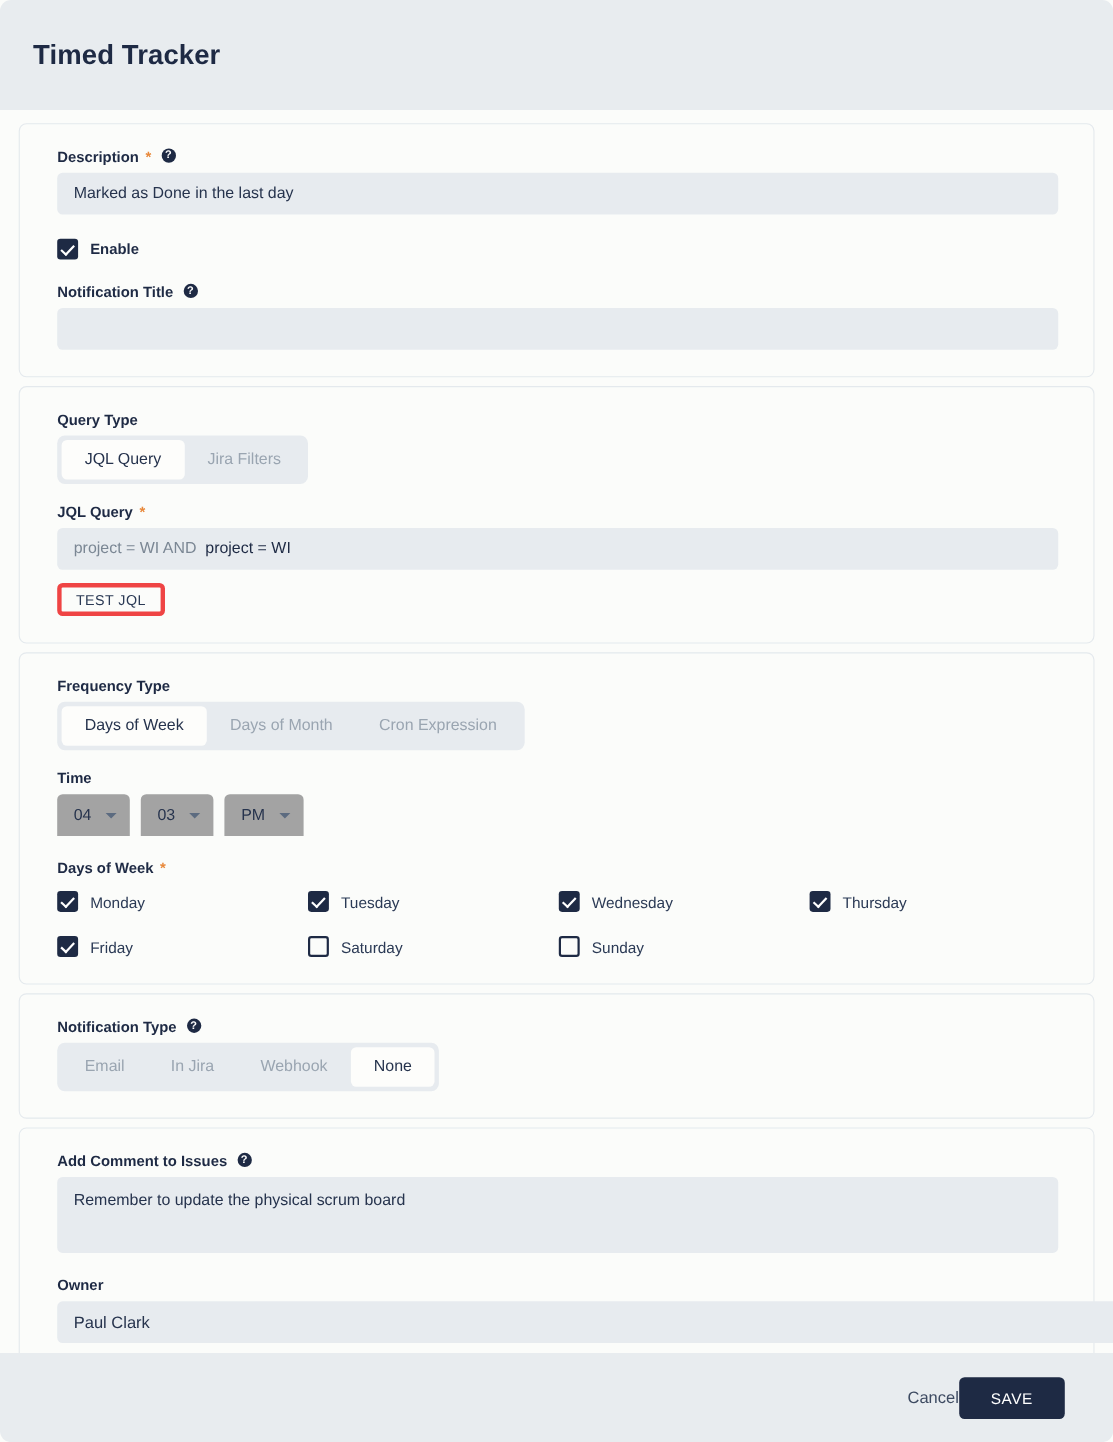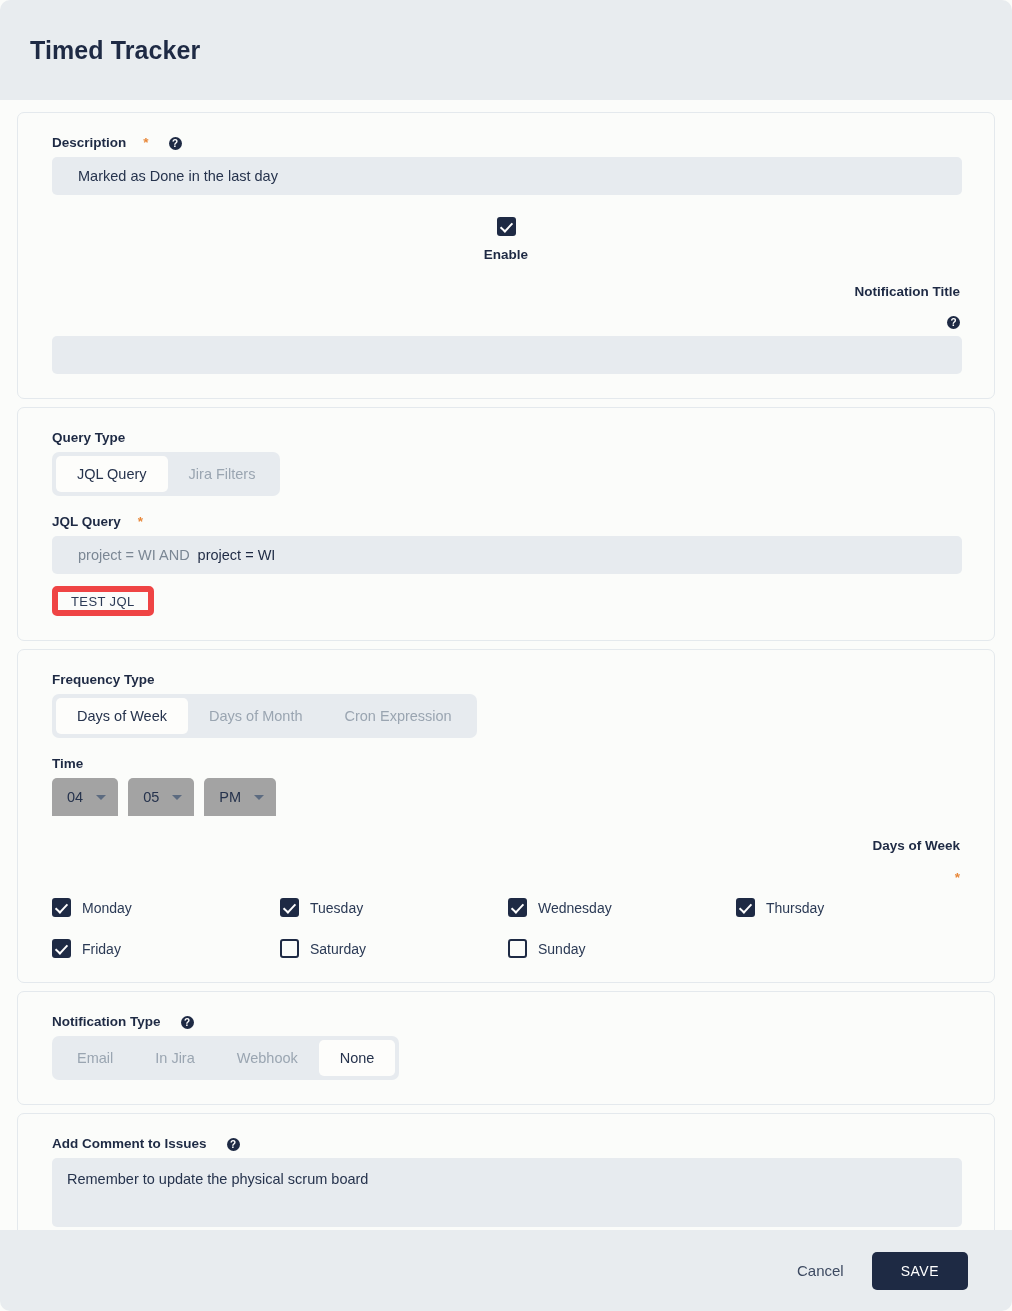--- a/index.html
+++ b/index.html
@@ -53,22 +53,22 @@
     border-radius: 7px;
     padding: 22px 34px 24px 34px;
   }
 
   
   .field-label {
     font-size: 13.5px;
     font-weight: bold;
     color: #1e2a44;
     display: flex;
-    align-items: flex-end;
-    gap: 17px;
+    align-items: flex-start;
+    gap: 6px;
     margin-bottom: 7px;
   }
   .req { color: #e8883a; font-weight: bold; font-size: 13.5px; }
 
   .help-icon {
     display: inline-flex;
     align-items: center;
     justify-content: center;
     width: 13px; height: 13px;
     border-radius: 50%;
@@ -83,21 +83,21 @@
 
   
   .filled-input {
     width: 910px;
     height: 38px;
     background: #e7ebef;
     border: none;
     border-radius: 5px;
     display: flex;
     align-items: center;
-    padding: 0 26px;
+    padding: 0 15px;
     font-size: 14.5px;
     color: #26334d;
   }
   .filled-input .ph { color: #7b8794; }
   .filled-input .val { color: #1e2a44; margin-left: 8px; }
 
   .filled-textarea {
     width: 910px;
     height: 69px;
     background: #e7ebef;
@@ -175,21 +175,21 @@
     color: #26334d;
   }
 
   
   .outline-btn {
     display: inline-flex;
     align-items: center;
     justify-content: center;
     height: 30px;
     padding: 0 13px;
-    border: 6px solid #ef4444;
+    border: 4px solid #ef4444;
     border-radius: 5px;
     background: transparent;
     font-size: 13px;
     color: #2b3a55;
     letter-spacing: 0.4px;
     font-family: "Liberation Sans", sans-serif;
   }
 
   
   .time-row { display: flex; gap: 10px; }
@@ -222,21 +222,20 @@
 
   
   .footer {
     height: 81px;
     background: #e8ecef;
     border-bottom-left-radius: 10px;
     border-bottom-right-radius: 10px;
     display: flex;
     align-items: center;
     justify-content: flex-end;
-    gap: 28px;
     padding-right: 44px;
     flex: 0 0 auto;
   }
   .cancel-btn {
     background: transparent;
     border: none;
     font-size: 15px;
     color: #3d4a61;
     font-family: "Liberation Sans", sans-serif;
   }
@@ -244,21 +243,21 @@
     background: #1e2a44;
     border: none;
     border-radius: 5px;
     color: #ffffff;
     font-size: 14px;
     letter-spacing: 0.5px;
     padding: 11px 29px;
     font-family: "Liberation Sans", sans-serif;
   }
 
-  .mt22 { margin-top: 22px; flex-direction: column; }
+  .mt22 { margin-top: 22px; }
   .mt18 { margin-top: 18px; }
   .mt12 { margin-top: 12px; }
 </style>
 </head>
 <body>
 
 <div class="app">
 
   <div class="header">
     <div class="header-title">Timed Tracker</div>
@@ -322,21 +321,21 @@
 
       <div class="field-label mt18">
         <span>Time</span>
       </div>
       <div class="time-row">
         <div class="time-select">
           <span>04</span>
           <span class="caret-down"></span>
         </div>
         <div class="time-select">
-          <span>05</span>
+          <span>03</span>
           <span class="caret-down"></span>
         </div>
         <div class="time-select">
           <span>PM</span>
           <span class="caret-down"></span>
         </div>
       </div>
 
       <div class="field-label mt22">
         <span>Days of Week</span>

